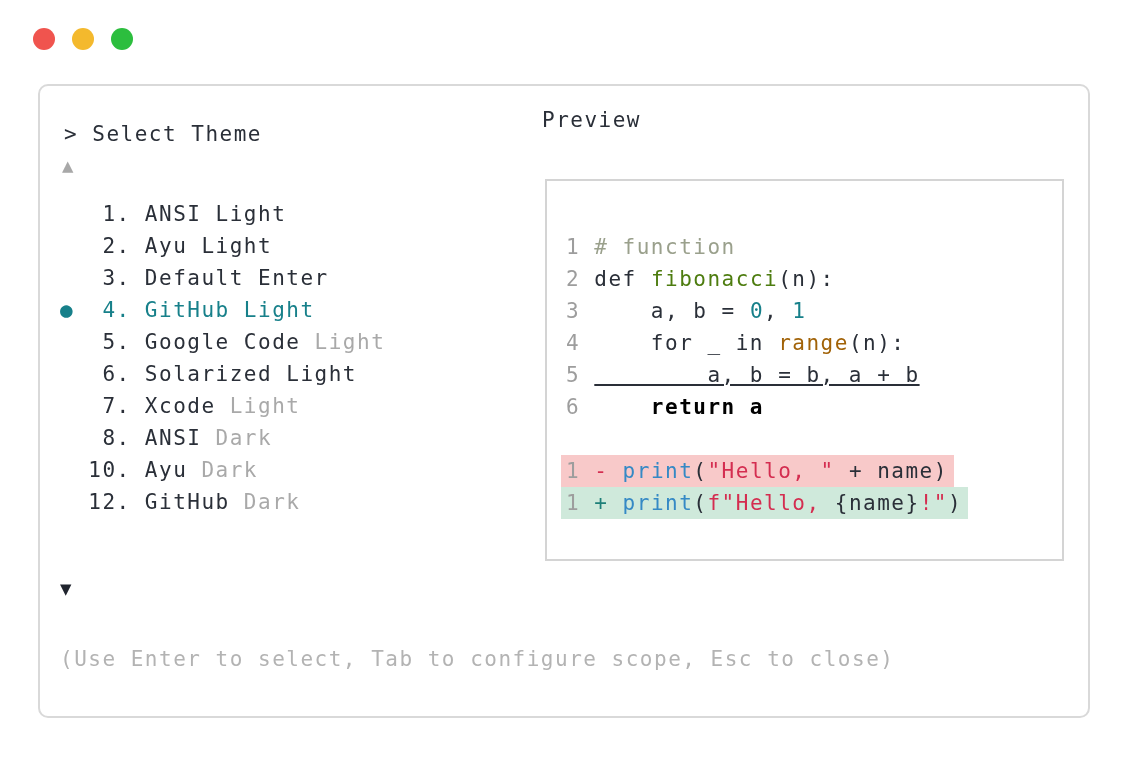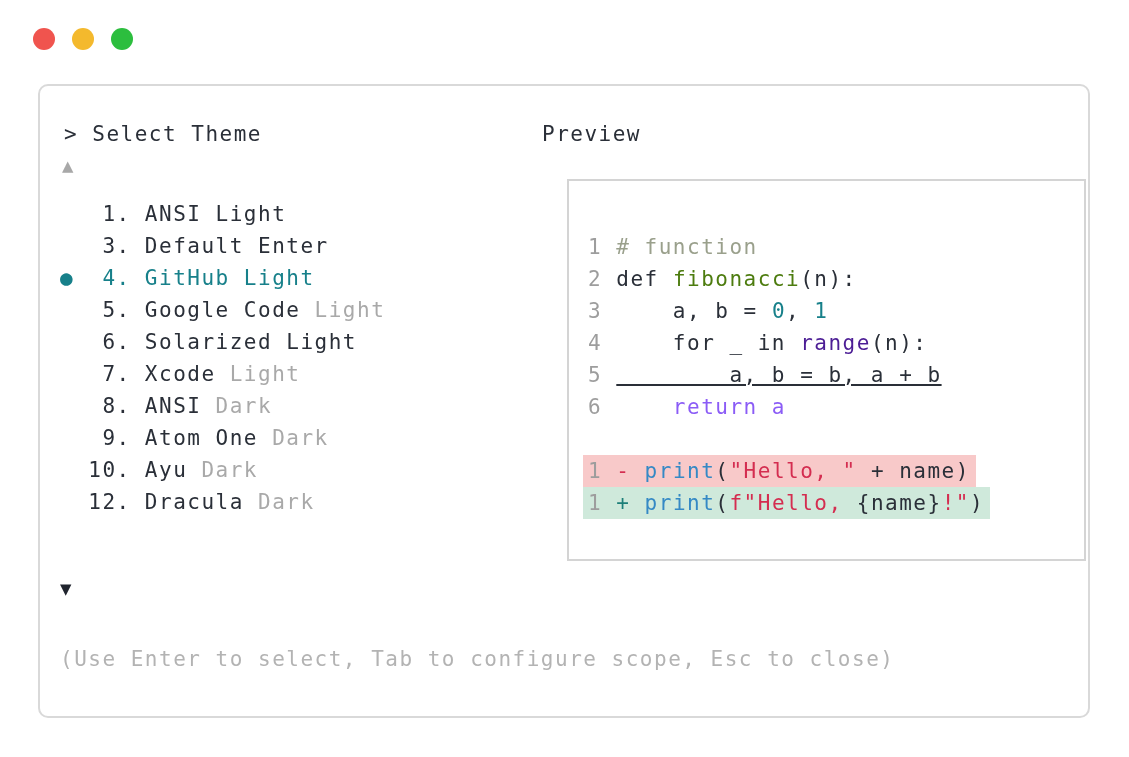--- a/index.html
+++ b/index.html
@@ -6,33 +6,33 @@
   body{width:1129px;height:757px;position:relative;overflow:hidden;
        font-family:"DejaVu Sans Mono",monospace;font-size:21px;letter-spacing:1.5px;
        color:var(--text,#2a2f38);-webkit-font-smoothing:antialiased;}
   .stage{position:absolute;inset:0;background:#fff;}
   .lights{position:absolute;left:33px;top:28px;display:flex;gap:17px;}
   .light{width:22px;height:22px;border-radius:50%;display:inline-block;}
   .window{position:absolute;left:38px;top:84px;width:1052px;height:634px;
           background:#fff;border:2px solid var(--winborder,#d9d9d9);border-radius:10px;
           box-sizing:border-box;}
   .title{position:absolute;left:24px;top:32px;line-height:32px;white-space:pre;}
-  .preview-label{position:absolute;left:502px;top:32px;line-height:32px;}
+  .preview-label{position:absolute;left:502px;top:18px;line-height:32px;}
   .scroll-up{position:absolute;left:22px;top:63px;line-height:32px;font-size:19px;
              color:var(--scrollgray,#a8a8a8);}
   .scroll-down{position:absolute;left:20px;top:486px;line-height:32px;font-size:19px;
                color:#20242e;}
   .theme-list{position:absolute;left:20px;top:112px;}
   .trow{height:32px;line-height:32px;white-space:pre;}
   .trow .sfx{color:var(--gray,#a9a9a9);}
   .trow.sel, .trow.sel .sfx{color:var(--teal,#17808a);}
   .hint{position:absolute;left:20px;top:557px;line-height:32px;white-space:pre;
         color:var(--hintgray,#b3b3b3);}
   .pbox{position:absolute;left:505px;top:93px;width:519px;height:382px;
-        border:2px solid var(--pborder,#d4d4d4);box-sizing:border-box;background:#fff;margin-left:22px;}
+        border:2px solid var(--pborder,#d4d4d4);box-sizing:border-box;background:#fff;}
   .code{position:absolute;left:19px;top:50px;}
   .crow{height:32px;line-height:32px;white-space:pre;}
   .hl{display:inline-block;height:32px;line-height:32px;padding:0 6px 0 5px;margin-left:-5px;}
   .hl.removed{background:var(--delbg,#f8c9c9);}
   .hl.added{background:var(--addbg,#cfe9db);}
 </style>
 </head>
 <body style="--text: #2a2f38; --gray: #a9a9a9; --hintgray: #b3b3b3; --teal: #17808a; --scrollgray: #a8a8a8; --winborder: #d9d9d9; --pborder: #d4d4d4; --delbg: #f8c9c9; --addbg: #cfe9db;">
 
 <div class="stage">
@@ -43,42 +43,42 @@
     <span class="light" style="background: rgb(44, 190, 62);"></span>
   </div>
 
   <div class="window">
     <div class="title">&gt; Select Theme</div>
     <div class="preview-label">Preview</div>
 
     <div class="scroll-up">▲</div>
     <div class="theme-list">
         <div class="trow"><span>   1. </span><span>ANSI Light</span></div>
+        <div class="trow"><span>   2. </span><span>Ayu Light</span></div>
         <div class="trow"><span>   3. </span><span>Default Enter</span></div>
         <div class="trow sel"><span>●  4. </span><span>GitHub Light</span></div>
         <div class="trow"><span>   5. </span><span>Google Code</span><span class="sfx"> Light</span></div>
         <div class="trow"><span>   6. </span><span>Solarized Light</span></div>
         <div class="trow"><span>   7. </span><span>Xcode</span><span class="sfx"> Light</span></div>
         <div class="trow"><span>   8. </span><span>ANSI</span><span class="sfx"> Dark</span></div>
-        <div class="trow"><span>   9. </span><span>Atom One</span><span class="sfx"> Dark</span></div>
         <div class="trow"><span>  10. </span><span>Ayu</span><span class="sfx"> Dark</span></div>
-        <div class="trow"><span>  12. </span><span>Dracula</span><span class="sfx"> Dark</span></div>
+        <div class="trow"><span>  12. </span><span>GitHub</span><span class="sfx"> Dark</span></div>
       </div>
     <div class="scroll-down">▼</div>
 
     <div class="hint">(Use Enter to select, Tab to configure scope, Esc to close)</div>
 
     <div class="pbox">
       <div class="code">
           <div class="crow"><span><span style="color: rgb(157, 157, 157);">1 </span><span style="color: rgb(154, 160, 140);"># function</span></span></div>
           <div class="crow"><span><span style="color: rgb(157, 157, 157);">2 </span><span style="color: rgb(42, 47, 56);">def </span><span style="color: #4d7c0f;">fibonacci</span><span style="color: rgb(42, 47, 56);">(n):</span></span></div>
           <div class="crow"><span><span style="color: rgb(157, 157, 157);">3 </span><span style="color: rgb(42, 47, 56);">    a, b = </span><span style="color: rgb(23, 128, 138);">0</span><span style="color: rgb(42, 47, 56);">, </span><span style="color: rgb(23, 128, 138);">1</span></span></div>
-          <div class="crow"><span><span style="color: rgb(157, 157, 157);">4 </span><span style="color: rgb(42, 47, 56);">    for _ in </span><span style="color: #4c1d95;">range</span><span style="color: rgb(42, 47, 56);">(n):</span></span></div>
+          <div class="crow"><span><span style="color: rgb(157, 157, 157);">4 </span><span style="color: rgb(42, 47, 56);">    for _ in </span><span style="color: #a16207;">range</span><span style="color: rgb(42, 47, 56);">(n):</span></span></div>
           <div class="crow"><span><span style="color: rgb(157, 157, 157);">5 </span><span style="color: rgb(42, 47, 56); text-decoration: underline;">        a, b = b, a + b</span></span></div>
-          <div class="crow"><span><span style="color: rgb(157, 157, 157);">6 </span><span style="color: #8b5cf6;">    return a</span></span></div>
+          <div class="crow"><span><span style="color: rgb(157, 157, 157);">6 </span><span style="color: #000000; font-weight: bold;">    return a</span></span></div>
           <div class="crow"><span></span></div>
           <div class="crow"><span class="hl removed"><span style="color: rgb(157, 157, 157);">1 </span><span style="color: rgb(212, 45, 80);">- </span><span style="color: rgb(53, 137, 197);">print</span><span style="color: rgb(42, 47, 56);">(</span><span style="color: rgb(212, 45, 80);">"Hello, "</span><span style="color: rgb(42, 47, 56);"> + name)</span></span></div>
           <div class="crow"><span class="hl added"><span style="color: rgb(157, 157, 157);">1 </span><span style="color: rgb(29, 127, 120);">+ </span><span style="color: rgb(53, 137, 197);">print</span><span style="color: rgb(42, 47, 56);">(</span><span style="color: rgb(212, 45, 80);">f"Hello, </span><span style="color: rgb(42, 47, 56);">{name}</span><span style="color: rgb(212, 45, 80);">!"</span><span style="color: rgb(42, 47, 56);">)</span></span></div>
         </div>
     </div>
   </div>
 
 </div>
 
 </body></html>

